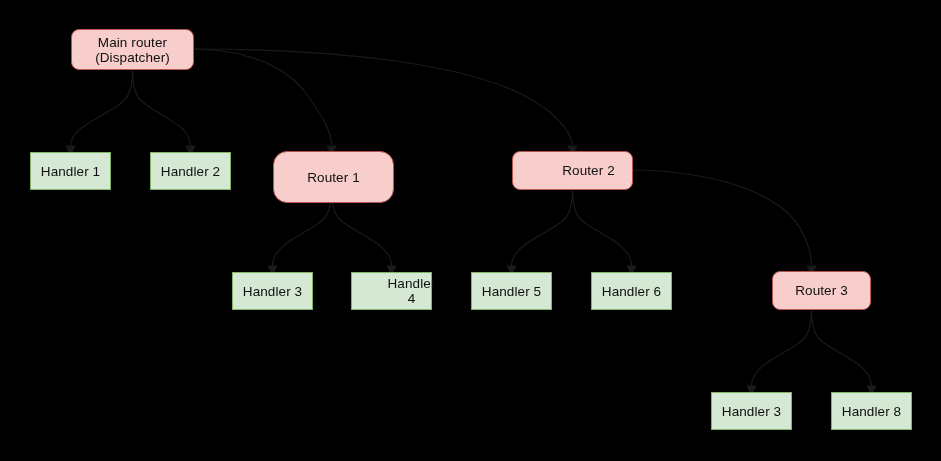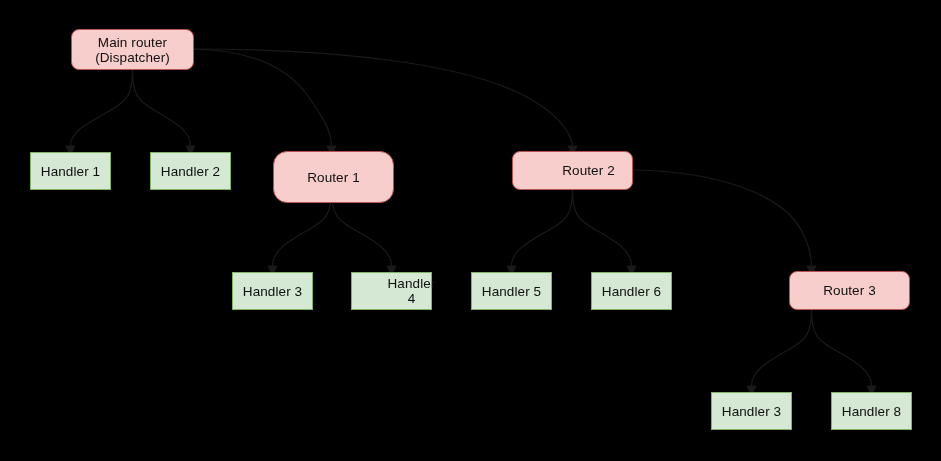--- a/index.html
+++ b/index.html
@@ -115,18 +115,18 @@
       <div class="node node-router" style="left: 71px; top: 29px; width: 123px; height: 41px;"><span>Main router
 (Dispatcher)</span></div>
       <div class="node node-handler" style="left: 30px; top: 152px; width: 81px; height: 38px;"><span>Handler 1</span></div>
       <div class="node node-handler" style="left: 150px; top: 152px; width: 81px; height: 38px;"><span>Handler 2</span></div>
       <div class="node node-router" style="left: 273px; top: 151px; width: 121px; height: 52px; border-radius: 14px;"><span>Router 1</span></div>
       <div class="node node-router" style="left: 512px; top: 151px; width: 121px; height: 39px; padding-left: 32px;"><span>Router 2</span></div>
       <div class="node node-handler" style="left: 232px; top: 272px; width: 81px; height: 38px;"><span>Handler 3</span></div>
       <div class="node node-handler" style="left: 351px; top: 272px; width: 81px; height: 38px; padding-left: 40px;"><span>Handler 4</span></div>
       <div class="node node-handler" style="left: 471px; top: 272px; width: 81px; height: 38px;"><span>Handler 5</span></div>
       <div class="node node-handler" style="left: 591px; top: 272px; width: 81px; height: 38px; text-align: center;"><span>Handler 6</span></div>
-      <div class="node node-router" style="left: 789px; top: 271px; width: 121px; height: 39px;"><span>Router 3</span></div>
+      <div class="node node-router" style="left: 772px; top: 271px; width: 99px; height: 39px;"><span>Router 3</span></div>
       <div class="node node-handler" style="left: 711px; top: 392px; width: 81px; height: 38px;"><span>Handler 3</span></div>
       <div class="node node-handler" style="left: 831px; top: 392px; width: 81px; height: 38px;"><span>Handler 8</span></div>
     </div>
 
 </div>
 
 </body></html>

